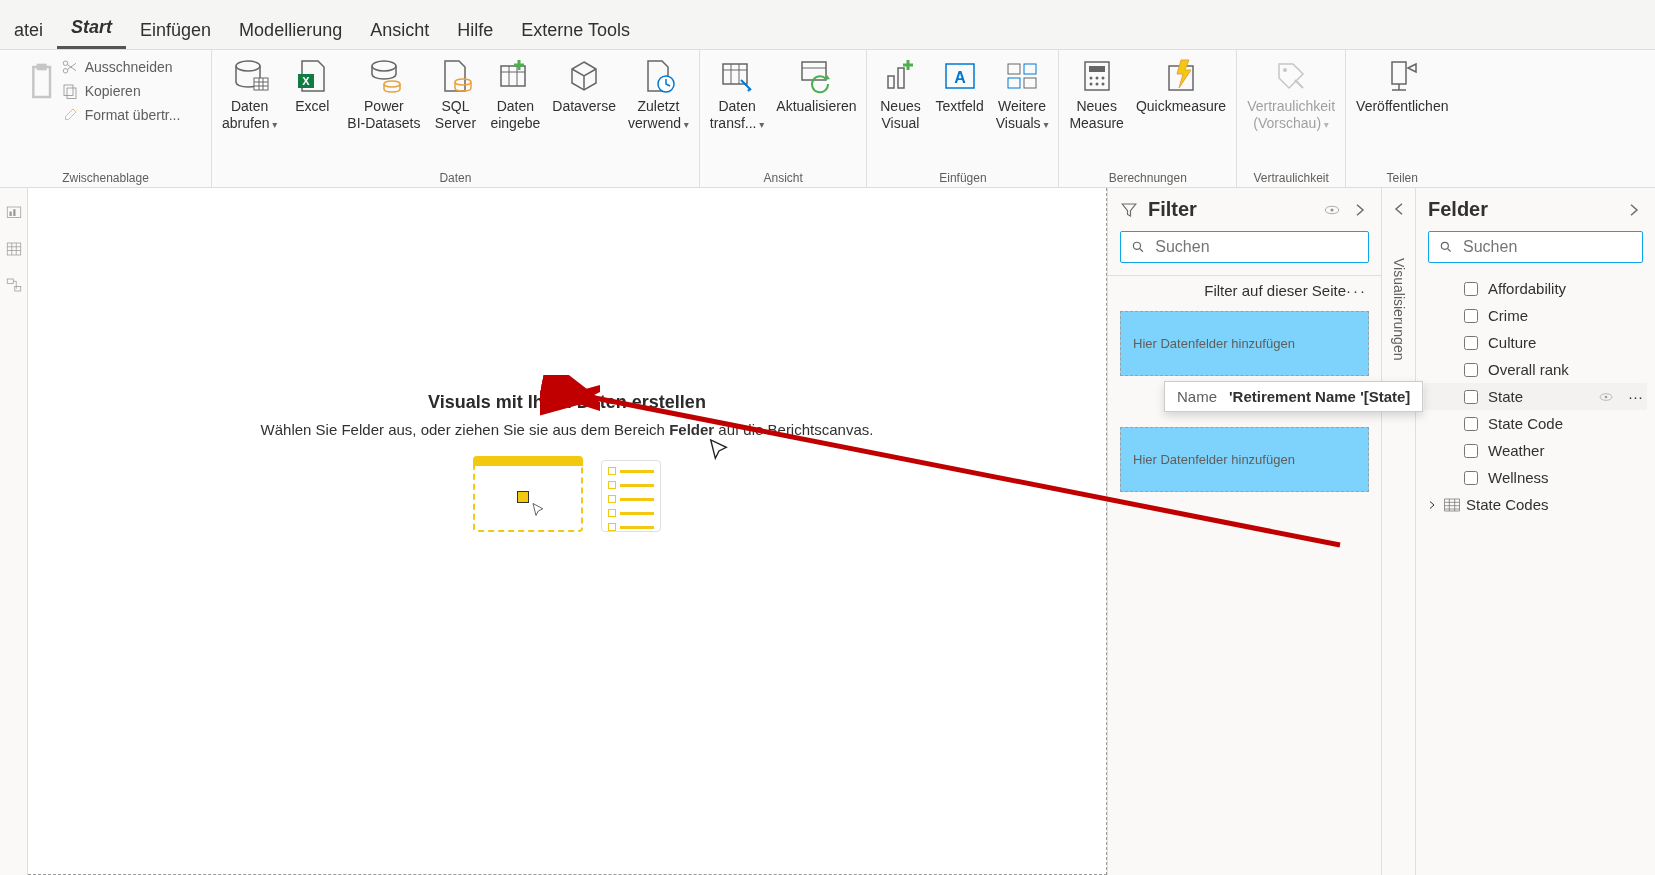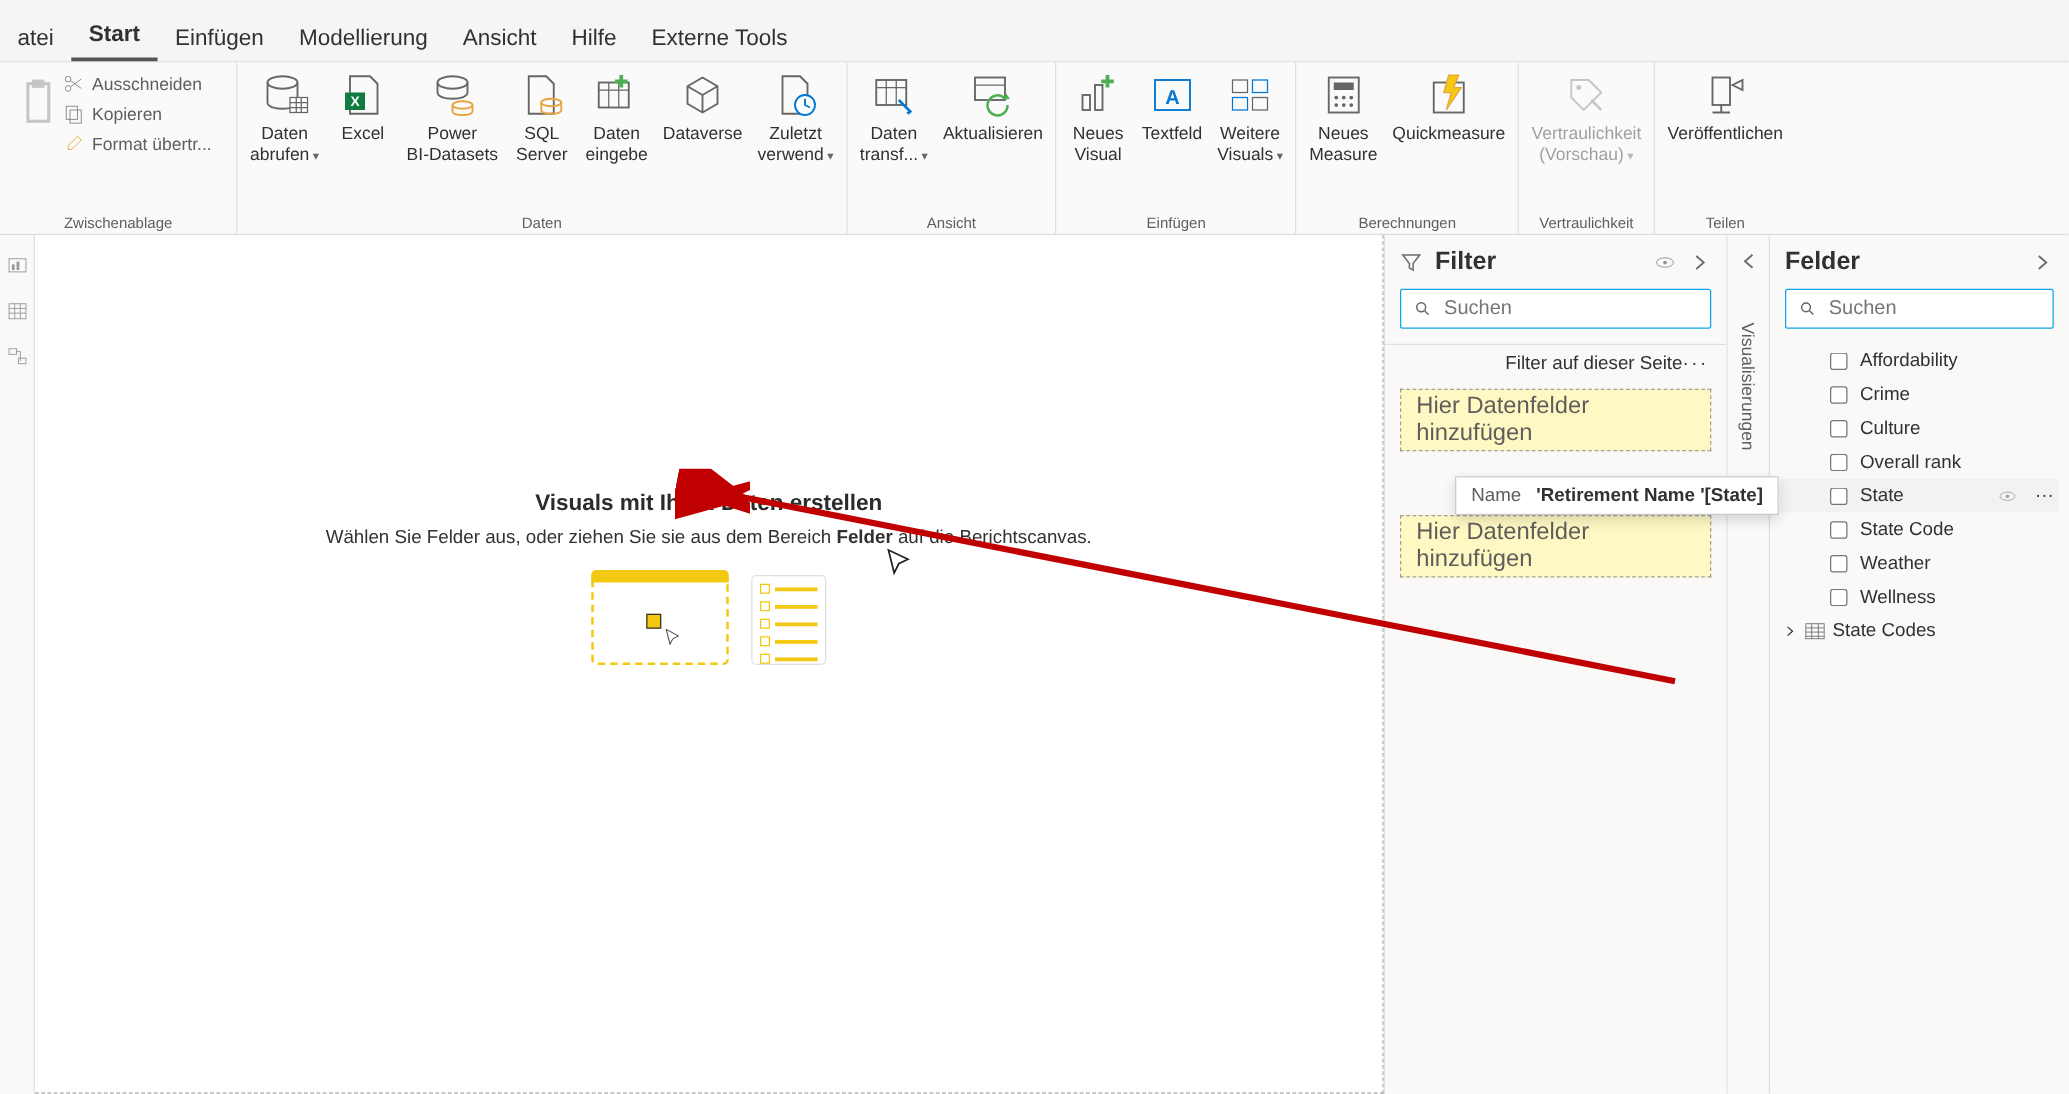--- a/index.html
+++ b/index.html
@@ -25,20 +25,21 @@
     font-size: 18px;
   }
   .menutabs .tab {
     padding: 0 14px 8px 14px;
     cursor: pointer;
     color: #323130;
   }
   .menutabs .tab.active {
     font-weight: 600;
     border-bottom: 3px solid #555;
+    font-style: italic;
   }
   
   .ribbon {
     display: flex;
     background: #fafafa;
     border-bottom: 1px solid #ddd;
     height: 138px;
   }
   .ribbon-group {
     display: flex;
@@ -275,23 +276,23 @@
     justify-content: flex-end;
     align-items: center;
     padding: 6px 14px;
     font-size: 15px;
     color: #323130;
   }
   .dots { cursor: pointer; letter-spacing: 2px; }
   .dropzone {
     margin: 6px 12px 16px 12px;
     border: 1px dashed #a19f9d;
-    background: #fef9c3;
-    padding: 2px 12px;
-    font-size: 19px;
+    background: #7dd3fc;
+    padding: 24px 12px;
+    font-size: 13px;
     color: #605e5c;
   }
 
   
   .tree { padding: 0 8px; font-size: 15px; }
   .treehead {
     display: flex;
     align-items: center;
     gap: 6px;
     padding: 5px 2px;
@@ -345,21 +346,21 @@
   <div class="tab active">Start</div>
   <div class="tab">Einfügen</div>
   <div class="tab">Modellierung</div>
   <div class="tab">Ansicht</div>
   <div class="tab">Hilfe</div>
   <div class="tab">Externe Tools</div>
 </div>
 
 <div class="ribbon">
 
-  <div class="ribbon-group" style="width:190px;">
+  <div class="ribbon-group" style="width:212px;">
     <div class="ribbon-group-body clip-col">
       <div class="clip-left">
         <div class="rbtn" style="opacity:.45;">
           <svg class="icon" viewBox="0 0 24 24">
               <rect x="5" y="3" width="10" height="18" fill="none" stroke="#888" stroke-width="1.5"></rect>
               <rect x="7" y="1" width="6" height="4" fill="#888"></rect>
             </svg>
         </div>
       </div>
       <div class="clip-right">

